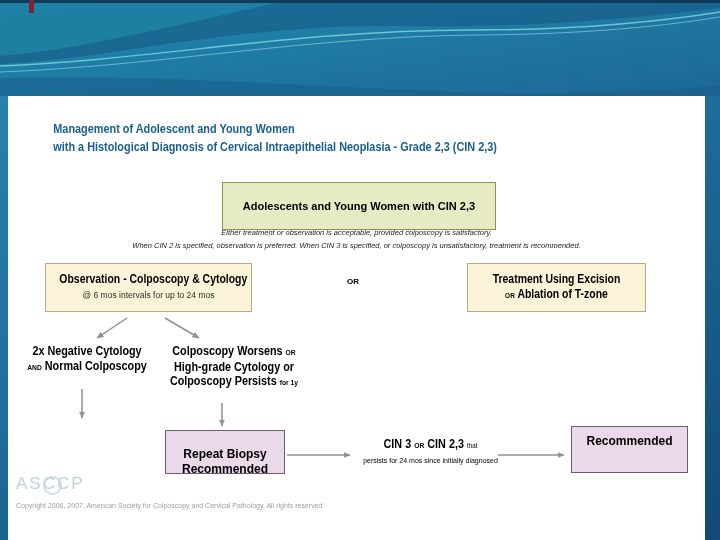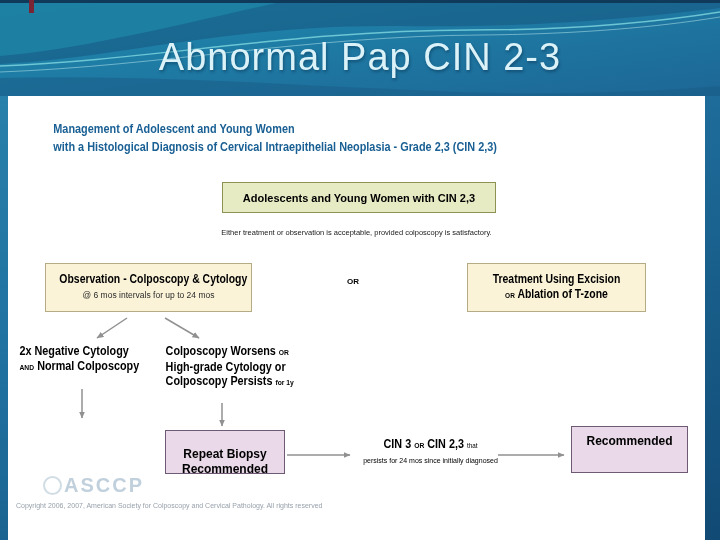--- a/index.html
+++ b/index.html
@@ -18,54 +18,54 @@
 
   .panel { position:absolute; left:8px; top:96px; width:697px; height:444px; background:#ffffff; }
 
   .abs { position:absolute; }
   .cond { transform:scaleX(0.87); transform-origin:50% 50%; }
   .cond9 { transform:scaleX(0.9); transform-origin:50% 50%; }
 
   .fc-header { top:120px; left:8px; width:697px; text-align:left; color:#1a6094; font-weight:bold; }
   .fc-header .ln { font-size:12.5px; line-height:18px; white-space:nowrap; }
 
-  .entry-box { left:222px; top:182px; width:274px; height:31px; background:#e7ebc3;
+  .entry-box { left:222px; top:182px; width:274px; height:48px; background:#e7ebc3;
     border:1px solid #8d9254; display:flex; align-items:center; justify-content:center; }
   .entry-box .ln { font-size:11px; font-weight:bold; white-space:nowrap; }
 
-  .notes { top:227px; left:8px; width:697px; text-align:center; 
+  .notes { top:227px; left:8px; width:697px; text-align:center; font-style:italic;
     font-size:7.5px; line-height:12.5px; color:#1a1a1a; }
 
   .cream-box { background:#faf3d8; border:1px solid #b5ab85; text-align:center; }
   .obs-box { left:45px; top:263px; width:207px; height:49px; padding-top:8px; }
   .exc-box { left:467px; top:263px; width:179px; height:49px; padding-top:8px; }
   .bt { font-size:12px; font-weight:bold; line-height:15px; white-space:nowrap; }
   .obs-sub { font-size:8.5px; color:#2a2a2a; margin-top:3px; white-space:nowrap; }
 
   .or-mid { left:338px; top:277px; width:30px; text-align:center; font-size:8px; font-weight:bold; }
 
-  .branch { }
+  .branch { text-align:center; }
   .neg-branch { left:12px; top:344px; width:150px; }
   .wor-branch { left:158px; top:344px; width:152px; }
   .bl { font-size:12px; font-weight:bold; line-height:15px; white-space:nowrap; }
   .wor-branch .bl { line-height:14px; }
   .sm { font-size:7.5px; font-weight:bold; }
   .sm-light { font-size:7px; font-weight:normal; }
 
   .routine { left:25px; top:428px; width:122px; text-align:center; }
 
   .pink-box { background:#e9d9e9; border:1.5px solid #6e5a74; text-align:center; }
   .rb-box { left:165px; top:430px; width:120px; height:44px; padding-top:16px; }
   .tr-box { left:571px; top:426px; width:117px; height:47px; padding-top:7px; }
 
   .cin-node { left:348px; top:437px; width:165px; text-align:center; }
   .cin-node .l2 { font-size:7px; line-height:11px; margin-top:2px; white-space:nowrap; }
 
   .logo { left:16px; top:474px; width:84px; height:26px; }
-  .logo-text { font-size:20px; font-weight:bold; color:#b6c8d6; letter-spacing:2px; opacity:.85;margin-left:48px; }
+  .logo-text { font-size:17px; font-weight:normal; color:#b6c8d6; letter-spacing:2px; opacity:.85; }
   .logo-ring { position:absolute; left:27px; top:2px; width:19px; height:19px;
     border:2px solid #c6d4df; border-radius:50%; opacity:.8; }
 
   .copyright { left:16px; top:502px; font-size:7px; color:#97a1ab; white-space:nowrap; }
 
   .arrows { position:absolute; top:0; left:0; pointer-events:none; }
 </style>
 </head>
 <body>
 
@@ -81,35 +81,35 @@
     <rect width="720" height="96" fill="url(#hg)"></rect>
     <path d="M0,64 C120,58 230,24 400,26 C550,28 650,16 720,8 L720,0 L0,0 Z" fill="#16557f" opacity="0.55"></path>
     <path d="M0,0 L290,0 C190,22 80,50 0,56 Z" fill="#22a0b8" opacity="0.40"></path>
     <path d="M0,66 C150,60 300,30 470,30 C590,30 670,20 720,12" stroke="#7fd8e0" stroke-width="1.5" fill="none" opacity="0.8"></path>
     <path d="M0,72 C160,66 310,36 480,35 C600,34 676,24 720,17" stroke="#bdeef2" stroke-width="1" fill="none" opacity="0.5"></path>
     <path d="M0,96 L0,78 C150,74 300,86 460,92 C560,95 650,92 720,86 L720,96 Z" fill="#1a5d88" opacity="0.55"></path>
     <rect width="720" height="3" fill="#0f3a5a"></rect>
   </svg>
   <div class="red-tick"></div>
 
-  <div class="title">Abnormal Pap CIN 2-3</div>
 
   <div class="panel"></div>
 
   <div class="abs fc-header">
     <div class="ln cond">Management of Adolescent and Young Women</div>
     <div class="ln cond">with a Histological Diagnosis of Cervical Intraepithelial Neoplasia - Grade 2,3 (CIN 2,3)</div>
   </div>
 
   <div class="abs entry-box">
     <div class="ln">Adolescents and Young Women with CIN 2,3</div>
   </div>
 
   <div class="abs notes">
     <div>Either treatment or observation is acceptable, provided colposcopy is satisfactory.</div>
+    <div>When CIN 2 is specified, observation is preferred. When CIN 3 is specified, or colposcopy is unsatisfactory, treatment is recommended.</div>
   </div>
 
   <div class="abs cream-box obs-box">
     <div class="bt cond">Observation - Colposcopy &amp; Cytology</div>
     <div class="obs-sub">@ 6 mos intervals for up to 24 mos</div>
   </div>
 
   <div class="abs or-mid">OR</div>
 
   <div class="abs cream-box exc-box">

